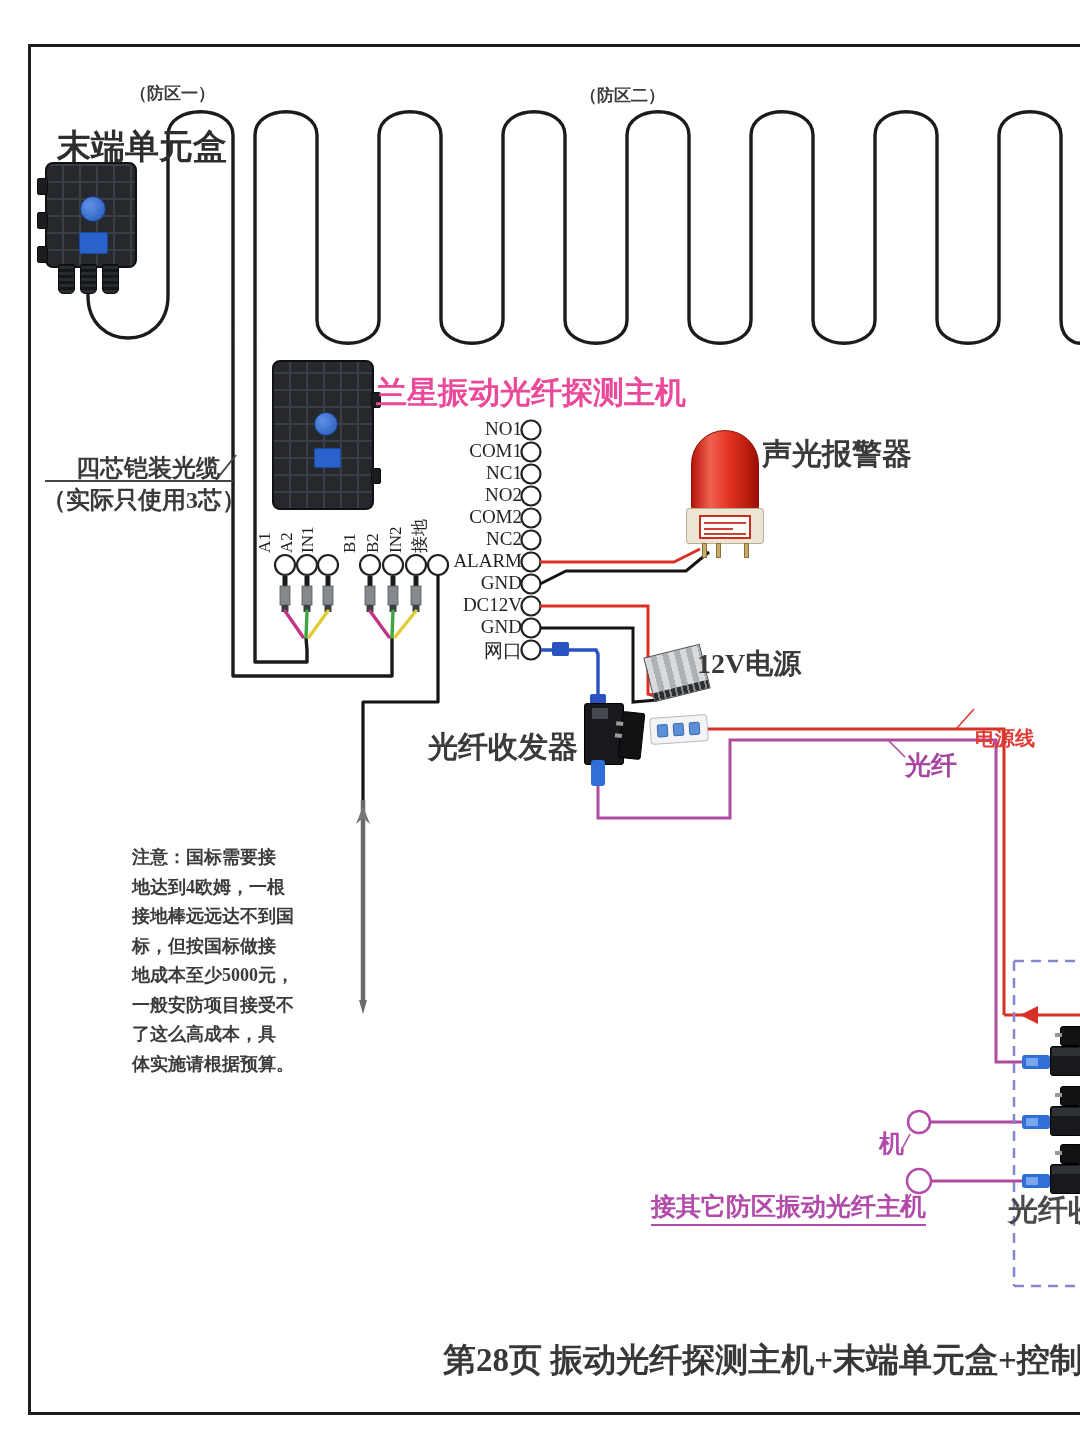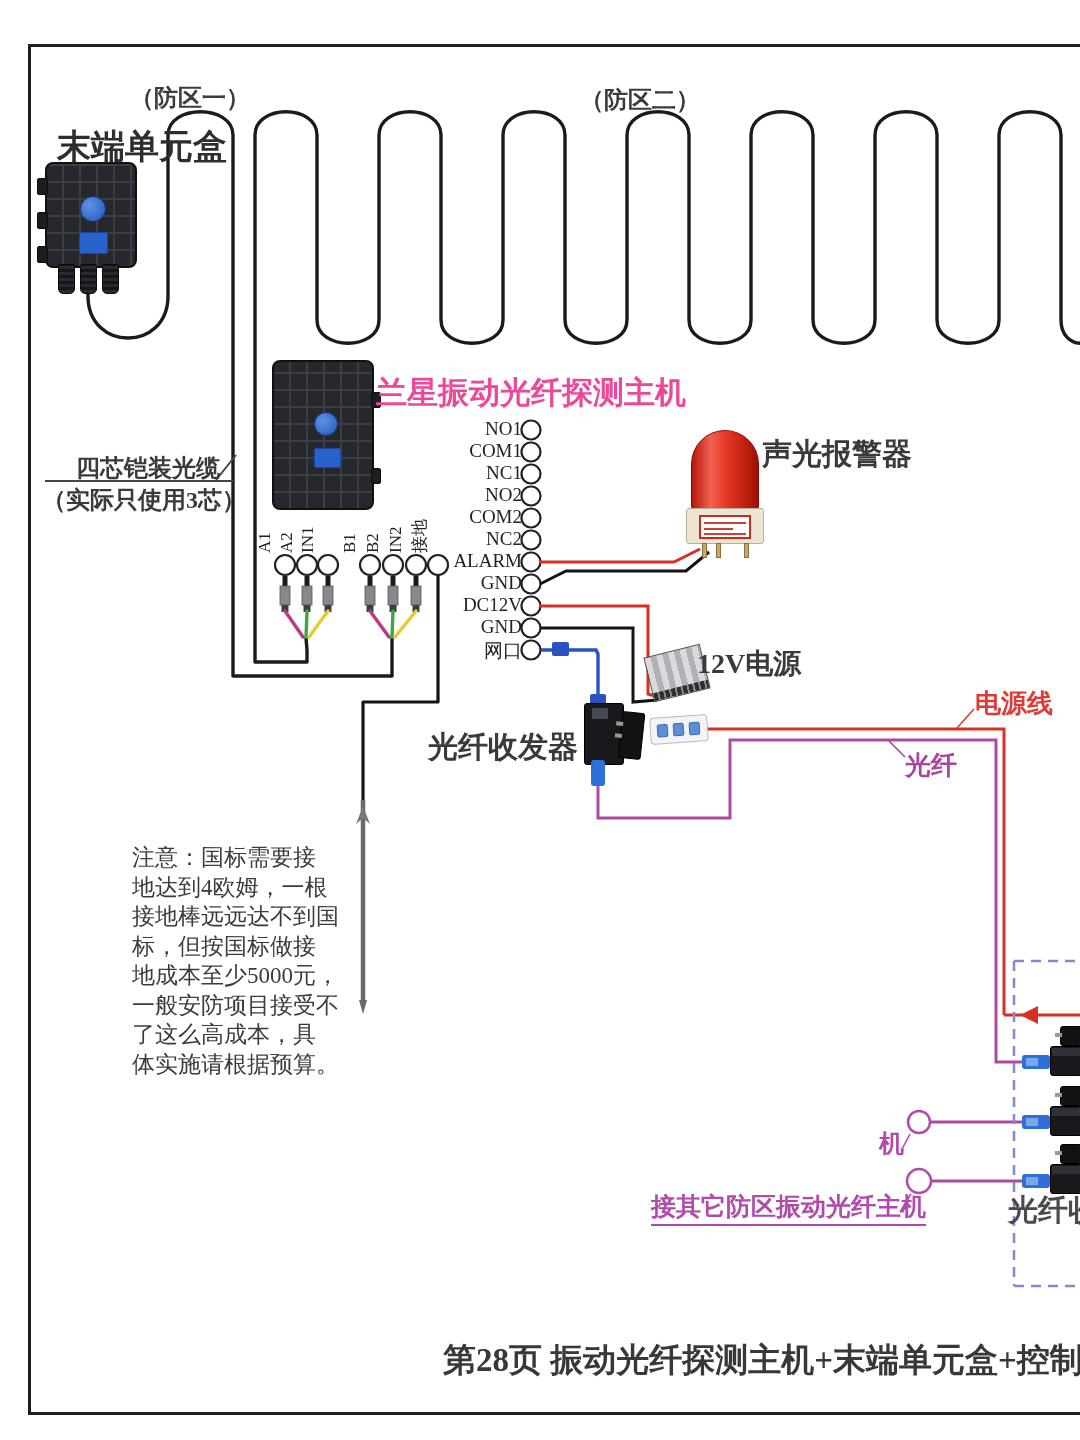--- a/index.html
+++ b/index.html
@@ -5,30 +5,30 @@
   html,body{margin:0;padding:0;}
   .stage{position:relative;width:1080px;height:1440px;overflow:hidden;background:#ffffff;
          font-family:"Liberation Serif", serif;color:#3a3a3a;}
   .abs{position:absolute;}
   
   .frame{left:28px;top:44px;width:1100px;height:1371px;border:3px solid #1f1f1f;box-sizing:border-box;z-index:1;}
   svg.wires{left:0;top:0;z-index:2;}
   .dev{z-index:3;}
   .lbl{z-index:5;white-space:nowrap;font-weight:600;}
   
-  .zone{font-size:24px;color:#3c3c3c;}
+  .zone{font-size:17px;color:#3c3c3c;}
   .big-name{font-size:34px;color:#2e2e2e;}
   .host-name{font-size:31px;color:#ec4899;}
   .med{font-size:30px;color:#3a3a3a;}
   .cable-l1{font-size:24px;}
   .cable-l2{font-size:24px;}
-  .note{font-size:23px;line-height:29.5px;width:250px;white-space:pre-line;color:#3b3b3b;font-weight:400;z-index:5;}
+  .note{font-size:18px;line-height:29.5px;width:250px;white-space:pre-line;color:#3b3b3b;font-weight:700;z-index:5;}
   .red-title{font-family:"Liberation Sans",sans-serif;font-size:97px;font-weight:900;color:#e23b2e;
              letter-spacing:-5px;line-height:1.1;z-index:6;white-space:nowrap;}
-  .wlabel-red{font-size:26px;color:#e03a35;}
+  .wlabel-red{font-size:20px;color:#e03a35;margin-top:39px;}
   .wlabel-purple{font-size:26px;color:#a646a0;}
   .plink{font-size:25px;color:#b24aaa;}
   .plink.ul{border-bottom:2px solid #b24aaa;padding-bottom:1px;}
   .caption{font-size:33px;color:#383838;z-index:5;}
   .term-label{width:132px;text-align:right;font-size:19px;color:#222;font-weight:500;z-index:4;white-space:nowrap;}
   .vlabel{height:20px;font-size:17px;color:#222;font-weight:500;transform-origin:0 100%;
           transform:rotate(-90deg);white-space:nowrap;z-index:4;}
   .clip-right{font-size:30px;color:#4a4a4a;z-index:5;white-space:nowrap;}
   
   .rbox{background:

